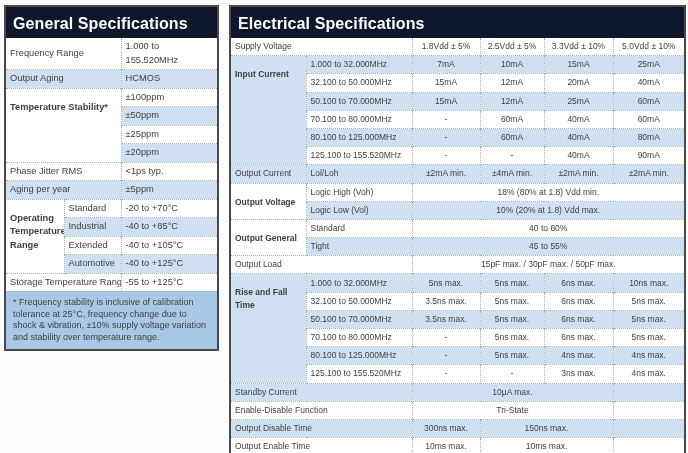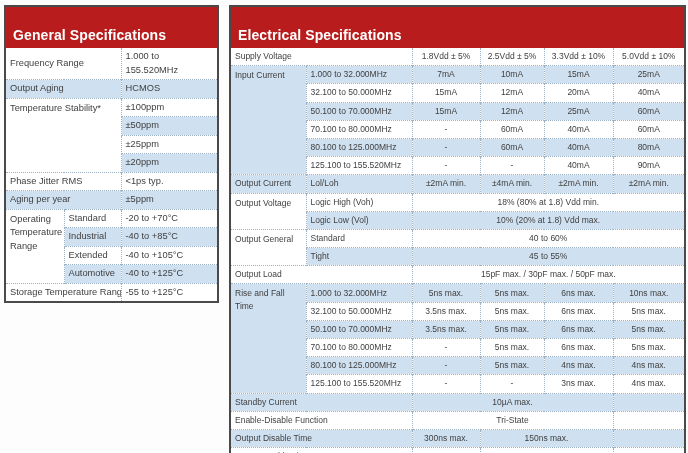--- a/index.html
+++ b/index.html
@@ -6,37 +6,37 @@
   body {
     width:688px; height:453px; position:relative; background:#fdfdfd;
     font-family:"Liberation Sans", sans-serif; color:#3f3f3f;
     -webkit-font-smoothing:antialiased;
   }
   .spec-table { position:absolute; top:5px; border:2px solid #4a4a4a; background:#ffffff; box-sizing:border-box; }
   #general-table { left:4px;  width:215px; }
   #electrical-table { left:229px; width:457px; }
 
   .hdr {
-    background:#b91c1c; color:#ffffff; font-weight:bold;
-    font-size:14px; padding:20px 7px 5px 7px; letter-spacing:0.1px;
+    background:#0f172a; color:#ffffff; font-weight:bold;
+    font-size:16px; padding:8px 7px 5px 7px; letter-spacing:0.1px;
   }
 
   table { border-collapse:collapse; width:100%; table-layout:fixed; }
   td {
     vertical-align:middle; padding:2px 4px; overflow:hidden;
     font-size:8.5px; line-height:13px;
   }
   #electrical-table td { height:13.2px; }
   #general-table td { font-size:9.3px; line-height:13.5px; height:13.5px; }
 
   tr + tr td { border-top:1px dotted #9db1c5; }
   td.sep { border-left:1px dotted #9db1c5; }
 
   td.sh { background:#cfe0f0; }          
-  td.top { vertical-align:top; padding-top:3px; }
+  td.top { vertical-align:top; padding-top:12px;font-weight:bold; }
   td.r { text-align:left; }
   td.c { text-align:center; }
   td.nw { white-space:nowrap; }
 
   .footnote {
     background:#a9c7e6; border-top:1px dotted #8fa6bd;
     font-size:9px; line-height:11.6px; padding:5px 7px 6px 7px;
   }
 </style>
 </head>
@@ -96,20 +96,21 @@
     <tr>
       <td class="sep sh">Automotive</td>
       <td class="sep sh">-40 to +125°C</td>
     </tr>
     <tr>
       <td colspan="2" class="nw">Storage Temperature Range</td>
       <td class="sep">-55 to +125°C</td>
     </tr>
   </tbody>
     </table>
+  <div class="footnote">* Frequency stability is inclusive of calibration tolerance at 25°C, frequency change due to shock &amp; vibration, ±10% supply voltage variation and stability over temperature range.</div>
 </div>
 
 <div class="spec-table" id="electrical-table">
   <div class="hdr">Electrical Specifications</div>
   <table>
     <colgroup>
       <col style="width:75px">
         <col style="width:106px">
       <col style="width:68px">
         <col style="width:64px">

